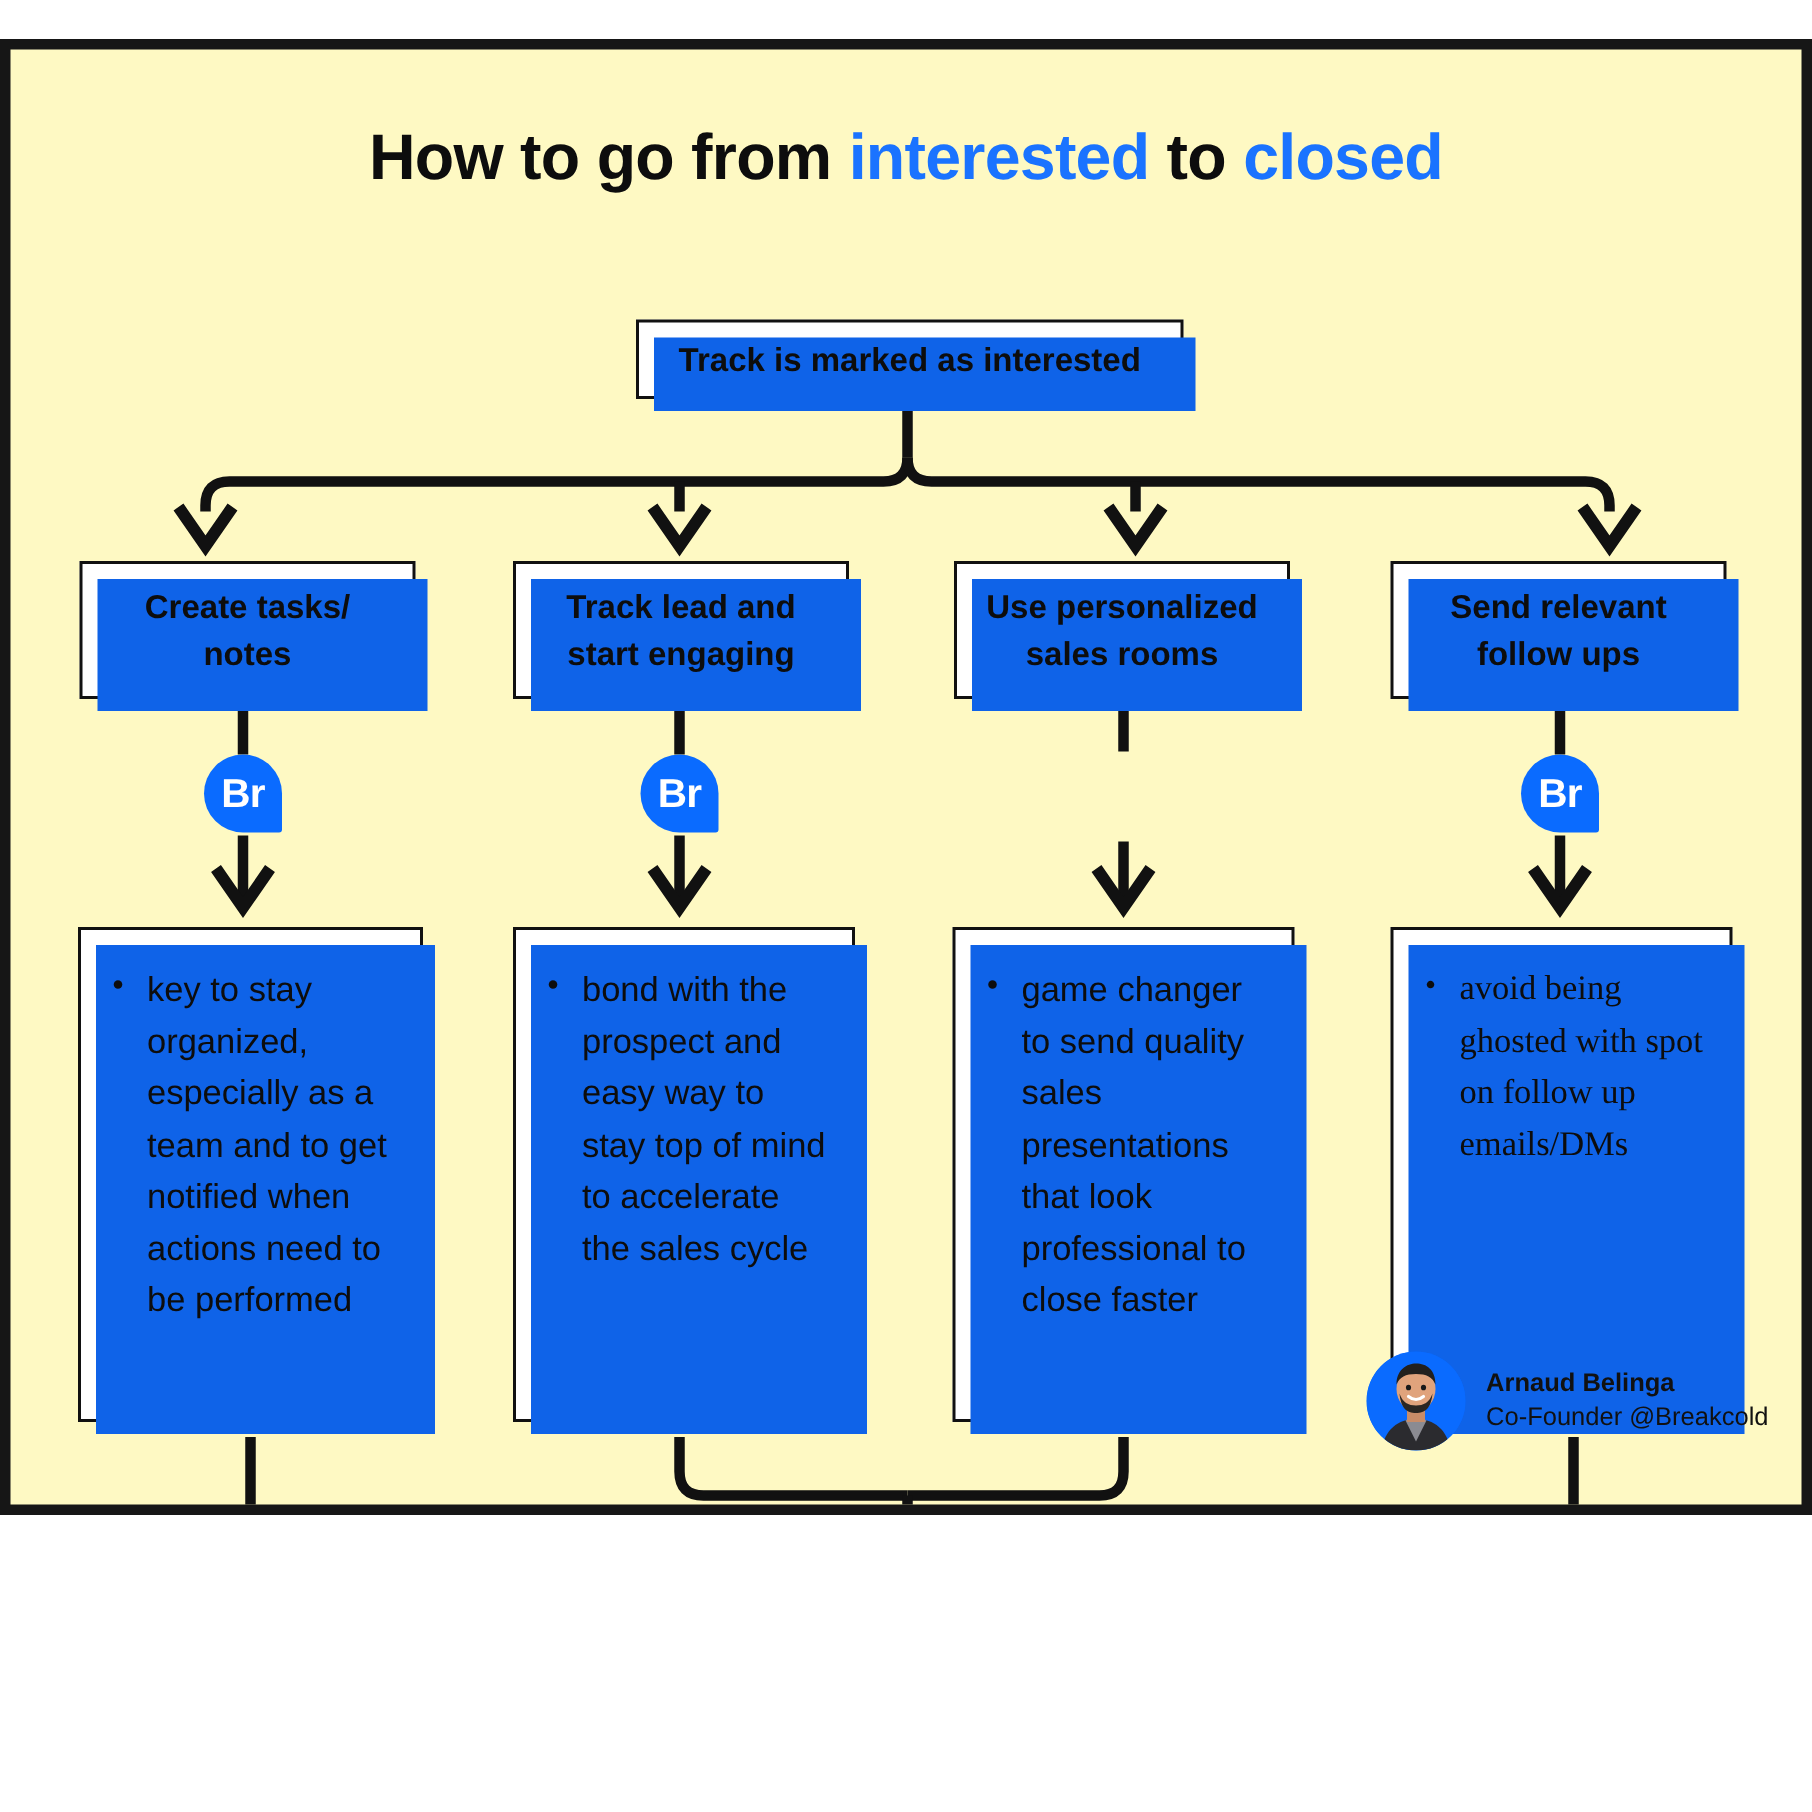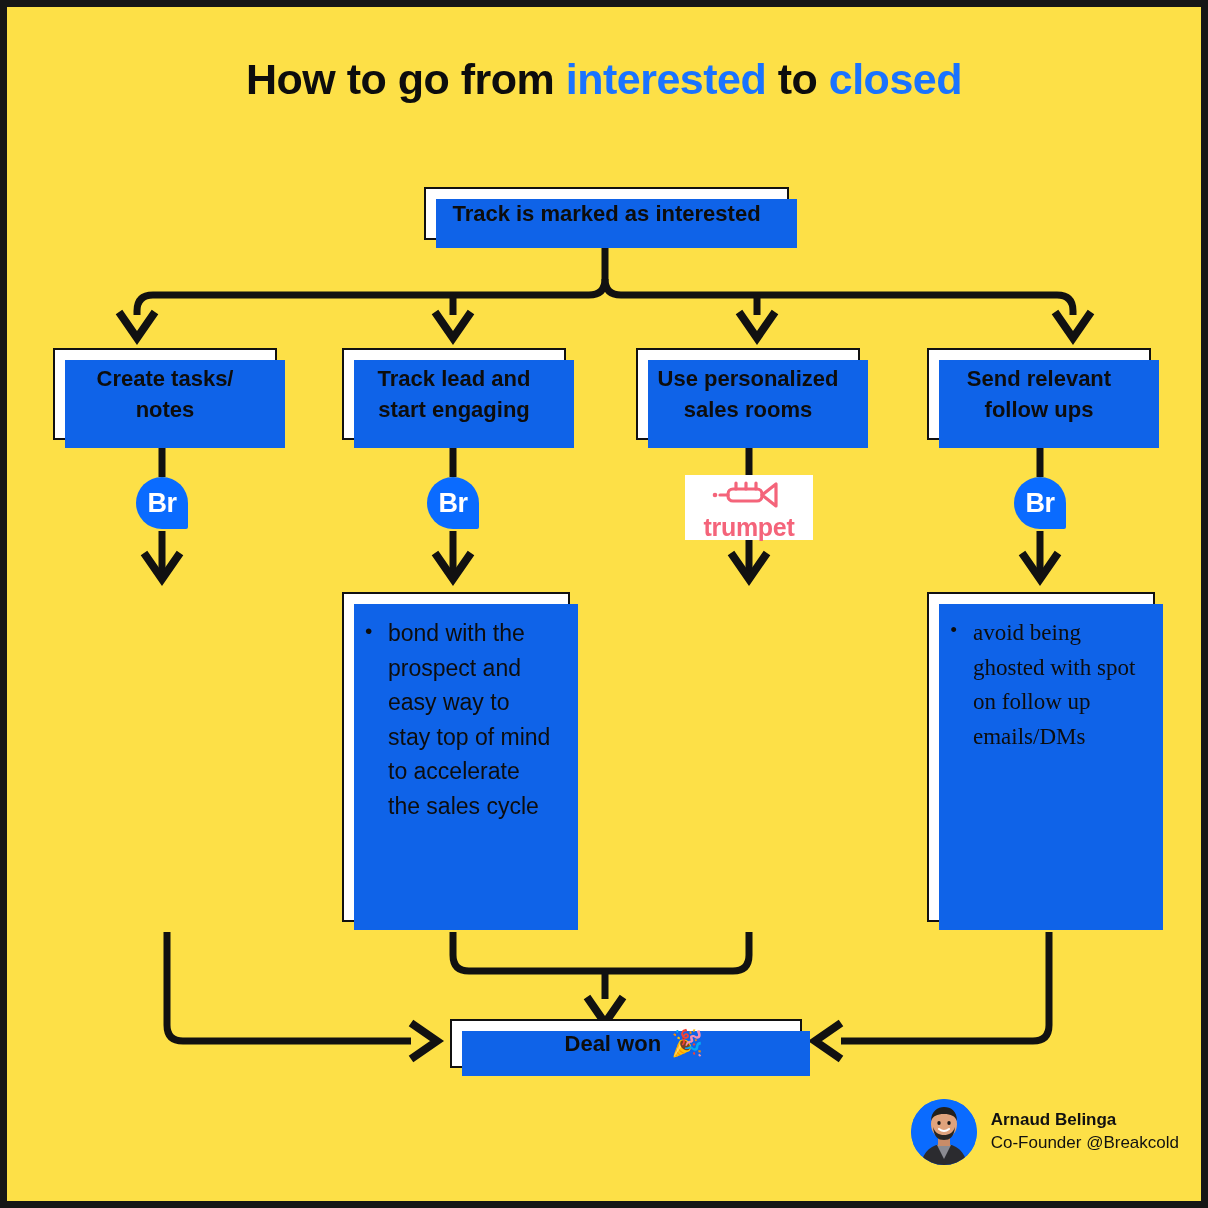--- a/index.html
+++ b/index.html
@@ -7,24 +7,25 @@
   html, body {
     width: 1208px;
     height: 1208px;
     background: #ffffff;
     font-family: "Liberation Sans", sans-serif;
   }
 
   #frame {
     position: relative;
     width: 1208px;
-    height: 1208px;
-    background: #fde047;
+    height: 984px;
+    background: #fef9c3;
     border: 7px solid #161616;
     overflow: hidden;
+    margin-top: 26px;
   }
 
   
   #title {
     position: absolute;
     left: 0; top: 48px;
     width: 1194px;
     text-align: center;
     font-size: 43px;
     font-weight: 800;
@@ -236,44 +237,42 @@
   </div>
 
   <div class="br-badge" style="left:129px; top:470px;">
     <span>Br</span>
   </div>
 
   <div class="br-badge" style="left:420px; top:470px;">
     <span>Br</span>
   </div>
 
-  <div class="trumpet-logo" style="left:678px; top:468px;">
-    <svg width="86" height="34" viewBox="0 0 86 34">
-      <g fill="none" stroke="#f4647a" stroke-width="3.2" stroke-linecap="round" stroke-linejoin="round">
-        <rect x="22" y="14" width="34" height="12" rx="5"></rect>
-        <path d="M56,20 L70,9 L70,31 Z"></path>
-        <path d="M30,14 L30,8 M40,14 L40,8 M50,14 L50,8"></path>
-        <path d="M22,20 L14,20"></path>
-      </g>
-      <circle cx="9" cy="20" r="2.3" fill="#f4647a"></circle>
-    </svg>
-    <div class="tlabel">trumpet</div>
-  </div>
 
   <div class="br-badge" style="left:1007px; top:470px;">
     <span>Br</span>
   </div>
 
+  <div class="card bullet-box" style="left:45px;  top:585px; width:230px;">
+    <ul>
+      <li>key to stay organized, especially as a team and to get notified when actions need to be performed</li>
+    </ul>
+  </div>
 
   <div class="card bullet-box" style="left:335px; top:585px; width:228px;">
     <ul>
       <li>bond with the prospect and easy way to stay top of mind to accelerate the sales cycle</li>
     </ul>
   </div>
 
+  <div class="card bullet-box" style="left:628px; top:585px; width:228px;">
+    <ul>
+      <li>game changer to send quality sales presentations that look professional to close faster</li>
+    </ul>
+  </div>
 
   <div class="card bullet-box" style="left:920px; top:585px; width:228px;font-family:Liberation Serif, serif;">
     <ul>
       <li>avoid being ghosted with spot on follow up emails/DMs</li>
     </ul>
   </div>
 
   <div class="card" id="node-deal">
     <span>Deal won</span>
     <span class="emoji">🎉</span>

